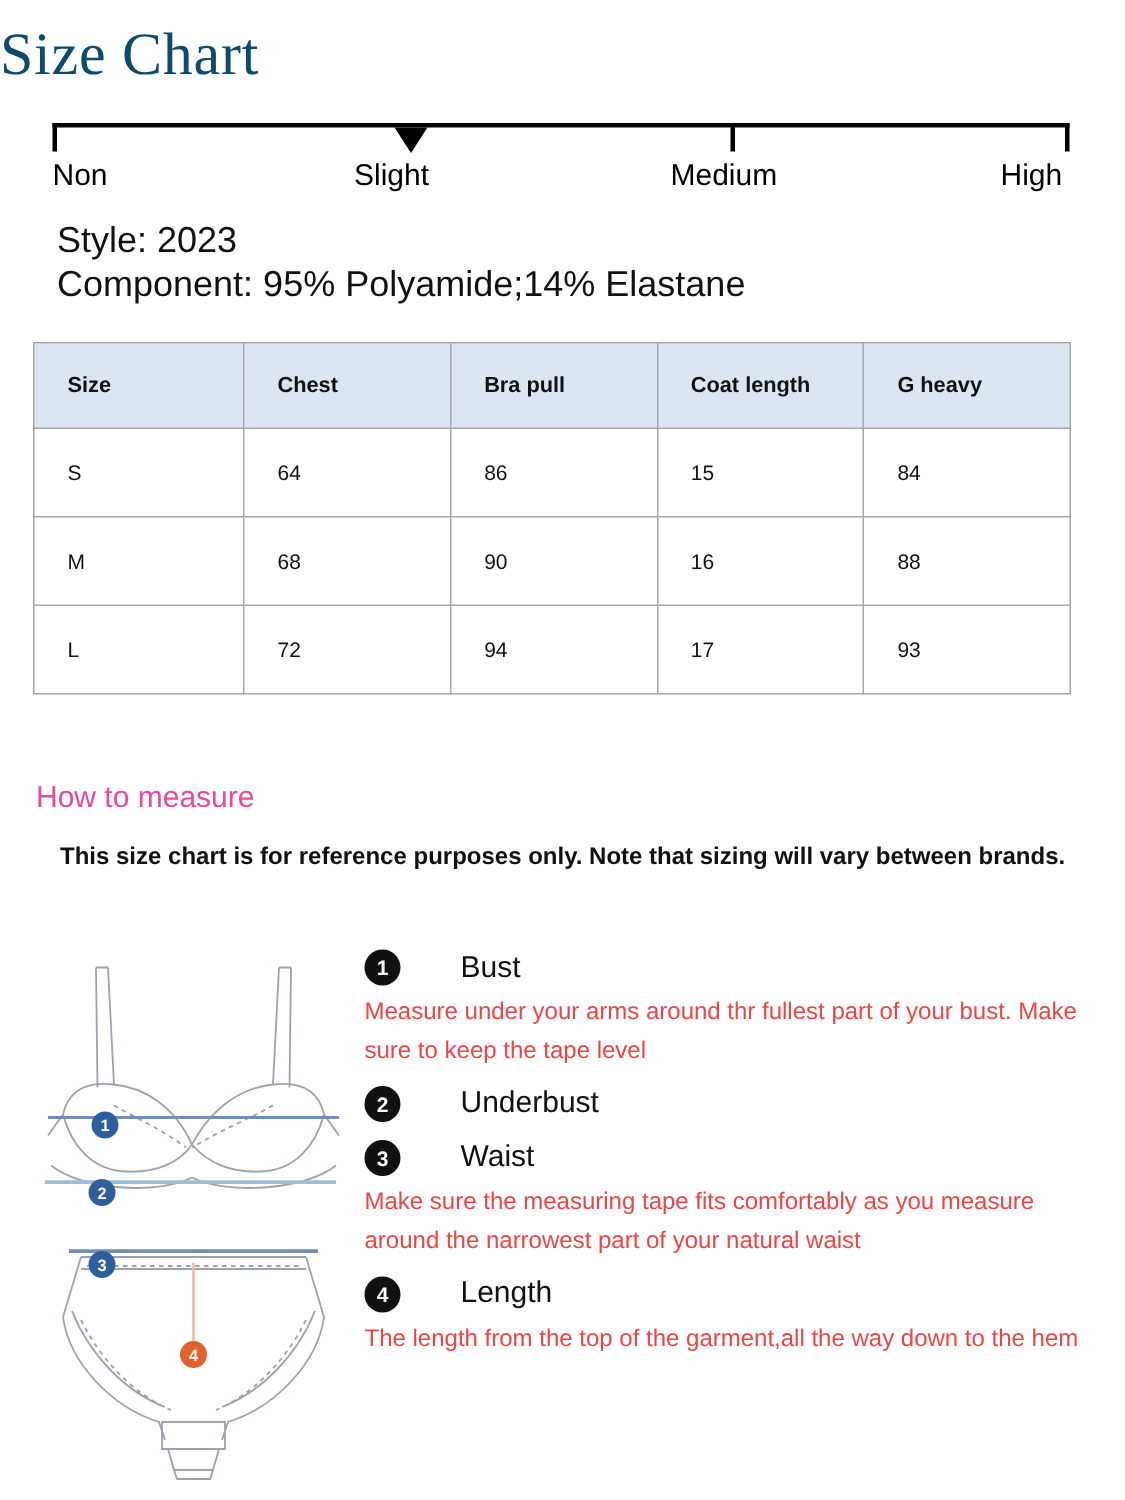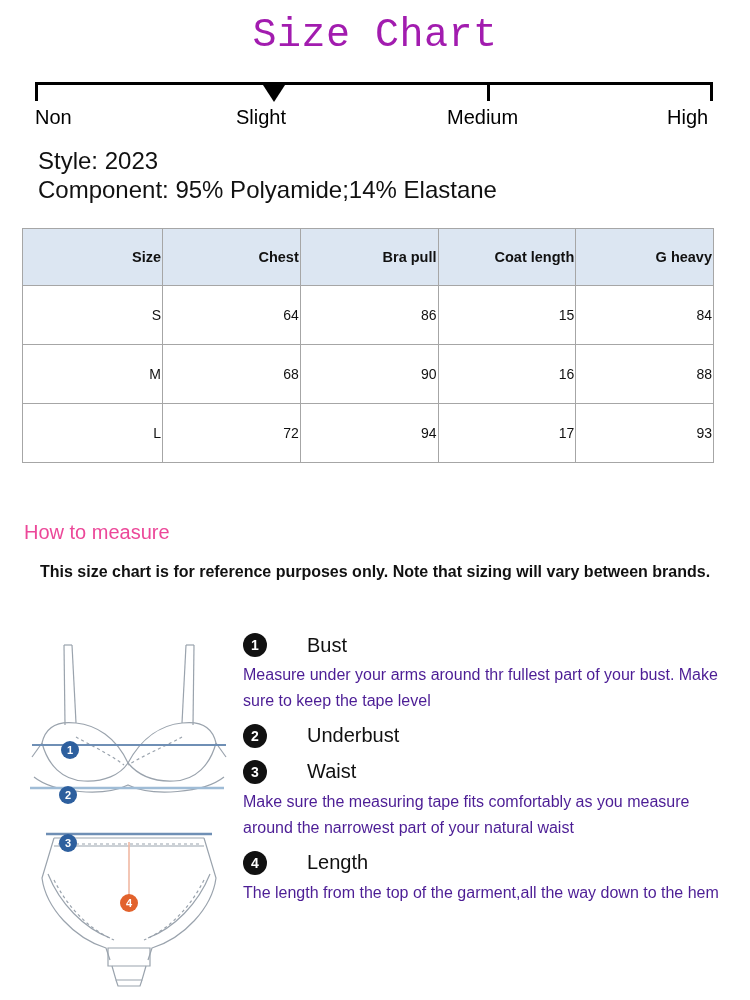--- a/index.html
+++ b/index.html
@@ -15,26 +15,25 @@
     color: #1a1a1a;
     overflow: hidden;
   }
 
   
   .page-title {
     position: absolute;
     top: 14px;
     left: 0;
     width: 750px;
-    text-align: center;
-    font-family: Liberation Mono, monospace;
+    font-family: Liberation Serif, serif;
     font-size: 40px;
     font-weight: 400;
     letter-spacing: 0.5px;
-    color: #a21caf;
+    color: #0c4a6e;
     line-height: 1.1;
   }
 
   
   .scale {
     position: absolute;
     left: 35px;
     top: 82px;
     width: 678px;
     height: 60px;
@@ -94,21 +93,21 @@
     position: absolute;
     left: 22px;
     top: 228px;
     width: 692px;
     border-collapse: collapse;
     table-layout: fixed;
   }
   .size-table th,
   .size-table td {
     border: 1px solid #a6a6a6;
-    text-align: right;
+    text-align: left;
     font-size: 14px;
     color: #111;
     padding-left: 22px;
   }
   .size-table th {
     background: #dce6f2;
     font-weight: bold;
     height: 54px;
     font-size: 14.5px;
   }
@@ -173,21 +172,21 @@
     flex: 0 0 auto;
   }
   .step-title {
     margin-left: 40px;
     font-size: 20px;
     color: #111;
     font-weight: 400;
   }
   .step-desc {
     font-size: 16px;
-    color: #4c1d95;
+    color: #ef4444;
     line-height: 1.65;
     margin-top: 2px;
     max-width: 500px;
   }
   .step-1 .step-desc,
   .step-3 .step-desc,
   .step-4 .step-desc { max-width: 504px; }
   .step-2 { margin-top: 6px; }
   .step-3 { margin-top: 6px; }
   .step-4 { margin-top: 6px; }

